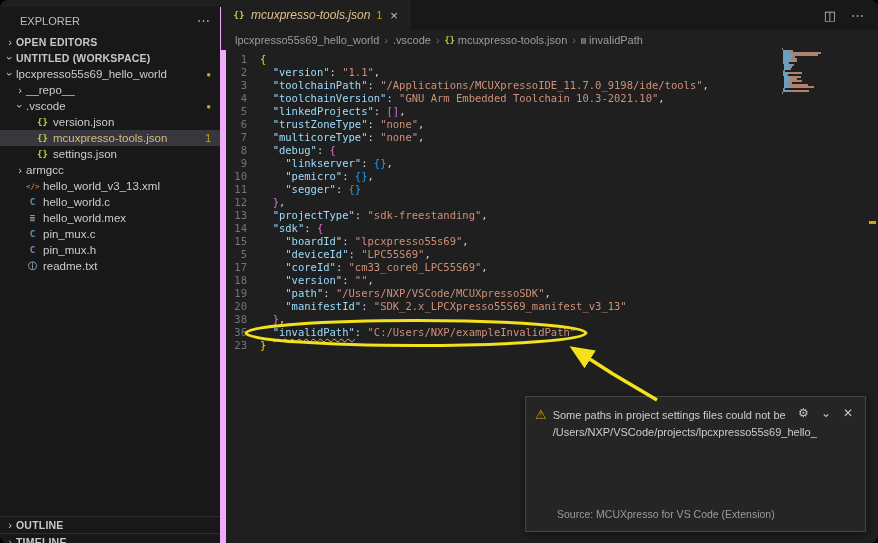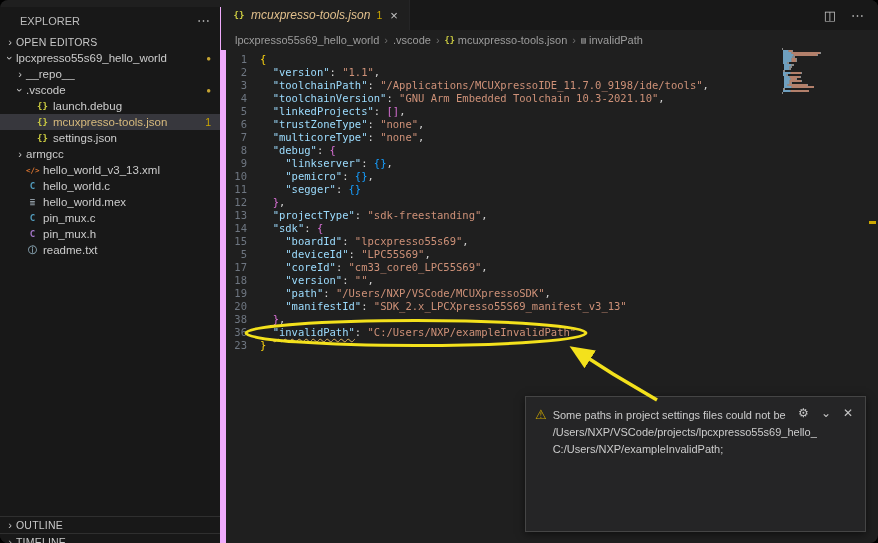--- a/index.html
+++ b/index.html
@@ -3,21 +3,21 @@
 <meta charset="utf-8">
 <style>
   html,body{margin:0;padding:0;background:#000;}
   .app{position:relative;width:878px;height:543px;background:#1f1f1f;border-radius:8px;overflow:hidden;
        font-family:"Liberation Sans",sans-serif;color:#ccc;font-size:12px;}
   
   .sidebar{position:absolute;left:0;top:7px;width:220px;height:100%;background:#181818;border-right:6px solid #f0abfc;}
   .sb-header{height:27px;display:flex;align-items:center;padding:0 10px 0 20px;font-size:11px;color:#bdbdbd;}
   .sb-header .more{margin-left:auto;color:#c5c5c5;font-size:13px;cursor:pointer;}
   .sb-row{height:16px;display:flex;align-items:center;position:relative;}
-  .sec-label{font-weight:400;font-size:10.5px;color:#c8c8c8;letter-spacing:.2px;}
+  .sec-label{font-weight:700;font-size:10.5px;color:#c8c8c8;letter-spacing:.2px;}
   .chev{display:inline-block;width:12px;text-align:center;font-size:11px;color:#c5c5c5;}
   .exp{transform:rotate(90deg);}
   .bordered{border-top:1px solid #2f2f2f;}
   .sb-bottom{position:absolute;bottom:0;left:0;right:0;}
   .tree-row{height:16px;display:flex;align-items:center;position:relative;font-size:11.5px;color:#cccccc;white-space:nowrap;}
   .tree-row.sel{background:#37373d;}
   .ficon{display:inline-block;width:13px;text-align:center;font-weight:bold;font-size:9px;margin-right:4px;
          font-family:"DejaVu Sans Mono",monospace;}
   .warnname{color:#d7ba7d;}
   .dot{position:absolute;right:9px;font-size:8px;color:#c5a332;}
@@ -70,39 +70,43 @@
     <div class="sb-header">
       <span>EXPLORER</span>
       <span class="more">⋯</span>
     </div>
 
     <div class="sb-row" style="padding-left:4px;">
       <span class="chev">›</span>
       <span class="sec-label">OPEN EDITORS</span>
     </div>
 
+    <div class="sb-row" style="padding-left:4px;">
+      <span class="chev exp">›</span>
+      <span class="sec-label">UNTITLED (WORKSPACE)</span>
+    </div>
 
     <div id="file-tree">
         <div class="tree-row" style="padding-left: 4px;">
           <span class="chev exp">›</span>
           <span class="tlabel">lpcxpresso55s69_hello_world</span>
           <span class="dot">●</span>
         </div>
         <div class="tree-row" style="padding-left: 14px;">
           <span class="chev">›</span>
           <span class="tlabel">__repo__</span>
         </div>
         <div class="tree-row" style="padding-left: 14px;">
           <span class="chev exp">›</span>
           <span class="tlabel">.vscode</span>
           <span class="dot">●</span>
         </div>
         <div class="tree-row" style="padding-left: 36px;">
           <span class="ficon" style="color: rgb(203, 203, 65);">{}</span>
-          <span class="tlabel">launch.debug</span>
+          <span class="tlabel">version.json</span>
         </div>
         <div class="tree-row sel" style="padding-left: 36px;">
           <span class="ficon" style="color: rgb(203, 203, 65);">{}</span>
           <span class="tlabel warnname">mcuxpresso-tools.json</span>
           <span class="pbadge">1</span>
         </div>
         <div class="tree-row" style="padding-left: 36px;">
           <span class="ficon" style="color: rgb(203, 203, 65);">{}</span>
           <span class="tlabel">settings.json</span>
         </div>
@@ -358,23 +362,23 @@
     <div class="notif-icons">
       <span>⚙</span>
       <span>⌄</span>
       <span>✕</span>
     </div>
     <div class="notif-body">
       <span class="warn-ic">⚠</span>
       <div class="notif-msg" id="notif-msg">
           <div>Some paths in project settings files could not be</div>
           <div>/Users/NXP/VSCode/projects/lpcxpresso55s69_hello_</div>
-          <div>C:/Users/NXP/exampleInvalidPath;</div>
-        </div>
-    </div>
+        </div>
+    </div>
+    <div class="notif-src">Source: MCUXpresso for VS Code (Extension)</div>
   </div>
 
   <svg class="annot" width="878" height="543" viewBox="0 0 878 543">
     <defs>
       <marker id="ah" markerWidth="8" markerHeight="7" refX="5.5" refY="3" orient="auto">
         <path d="M0,0 L7,3 L0,6 Z" fill="#f3e11c"></path>
       </marker>
     </defs>
     <ellipse cx="416" cy="333" rx="170" ry="12.5" fill="none" stroke="#f3e11c" stroke-width="3"></ellipse>
     <polyline points="657,400 613,374 574,349" fill="none" stroke="#f3e11c" stroke-width="3.5" marker-end="url(#ah)"></polyline>

